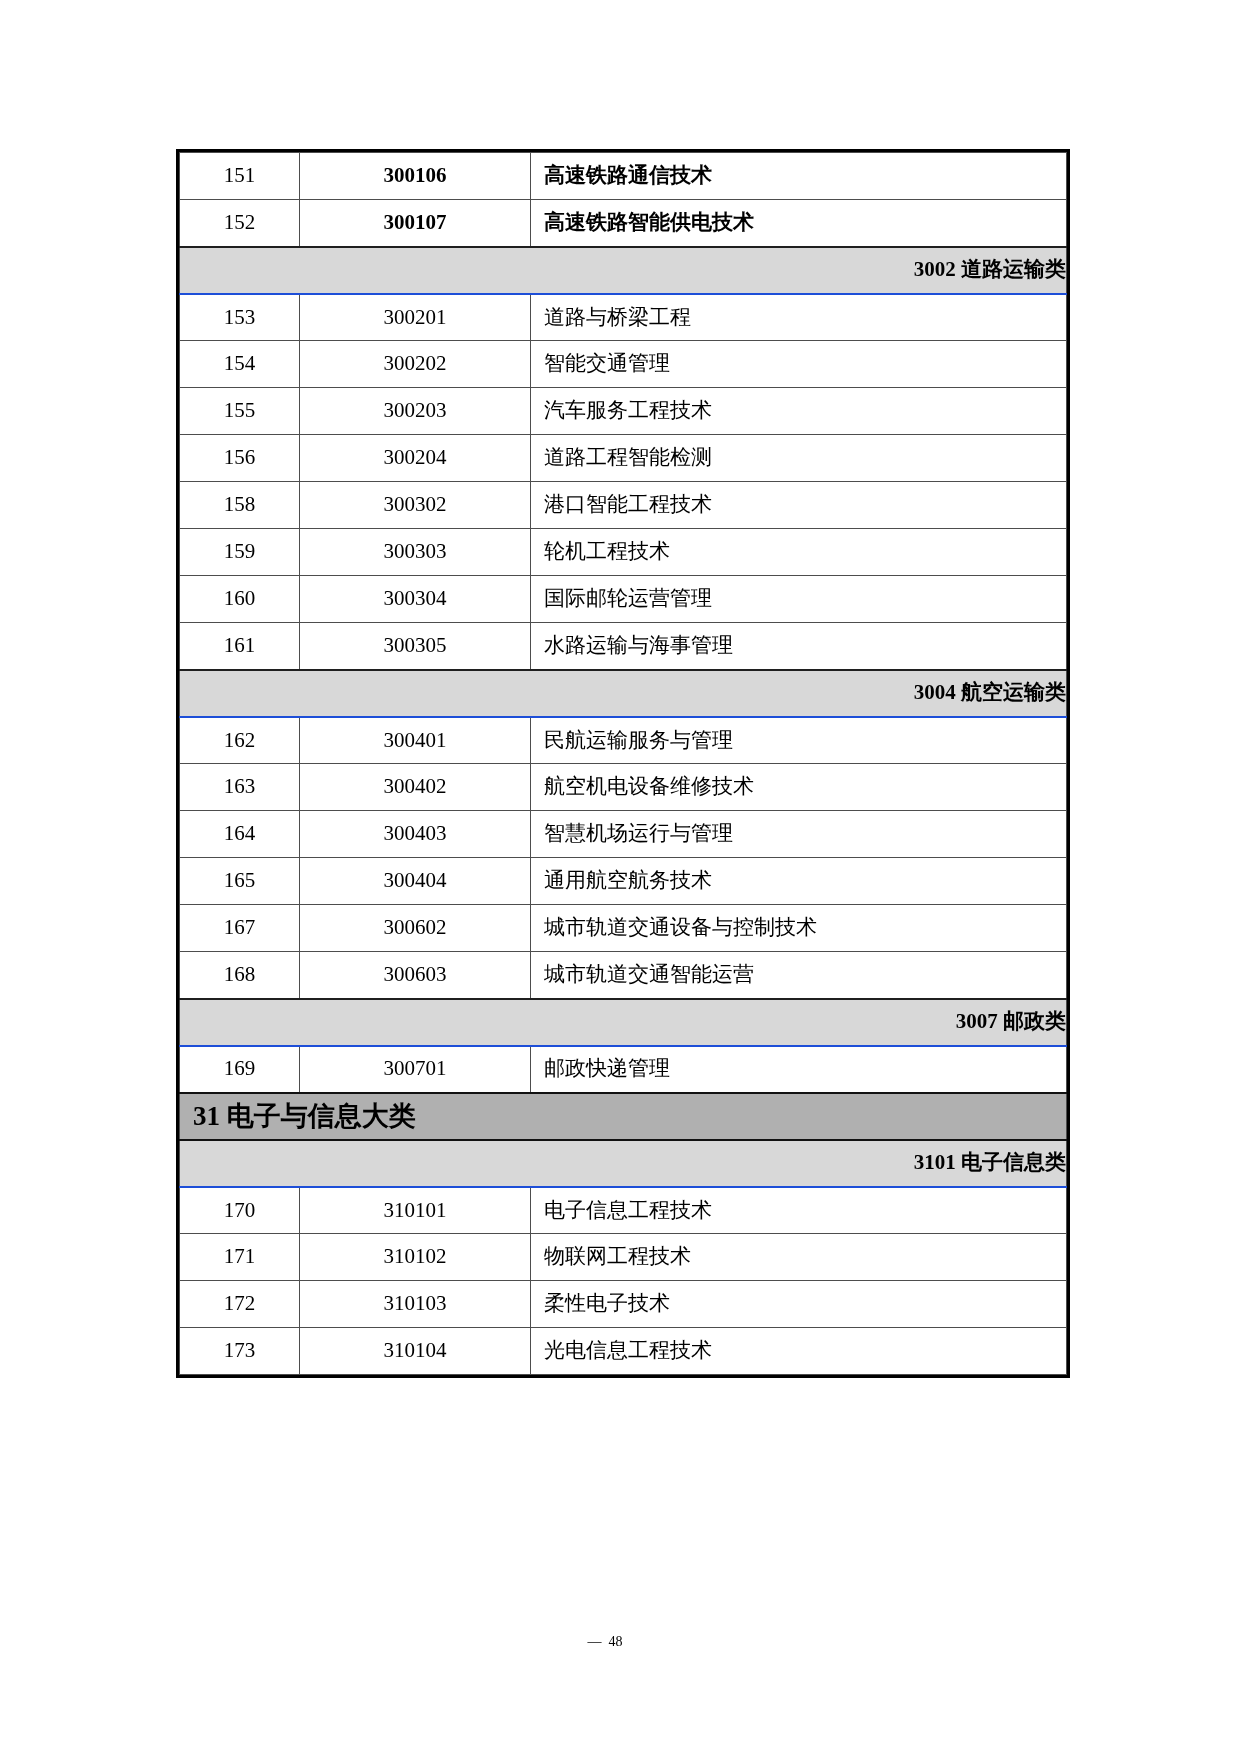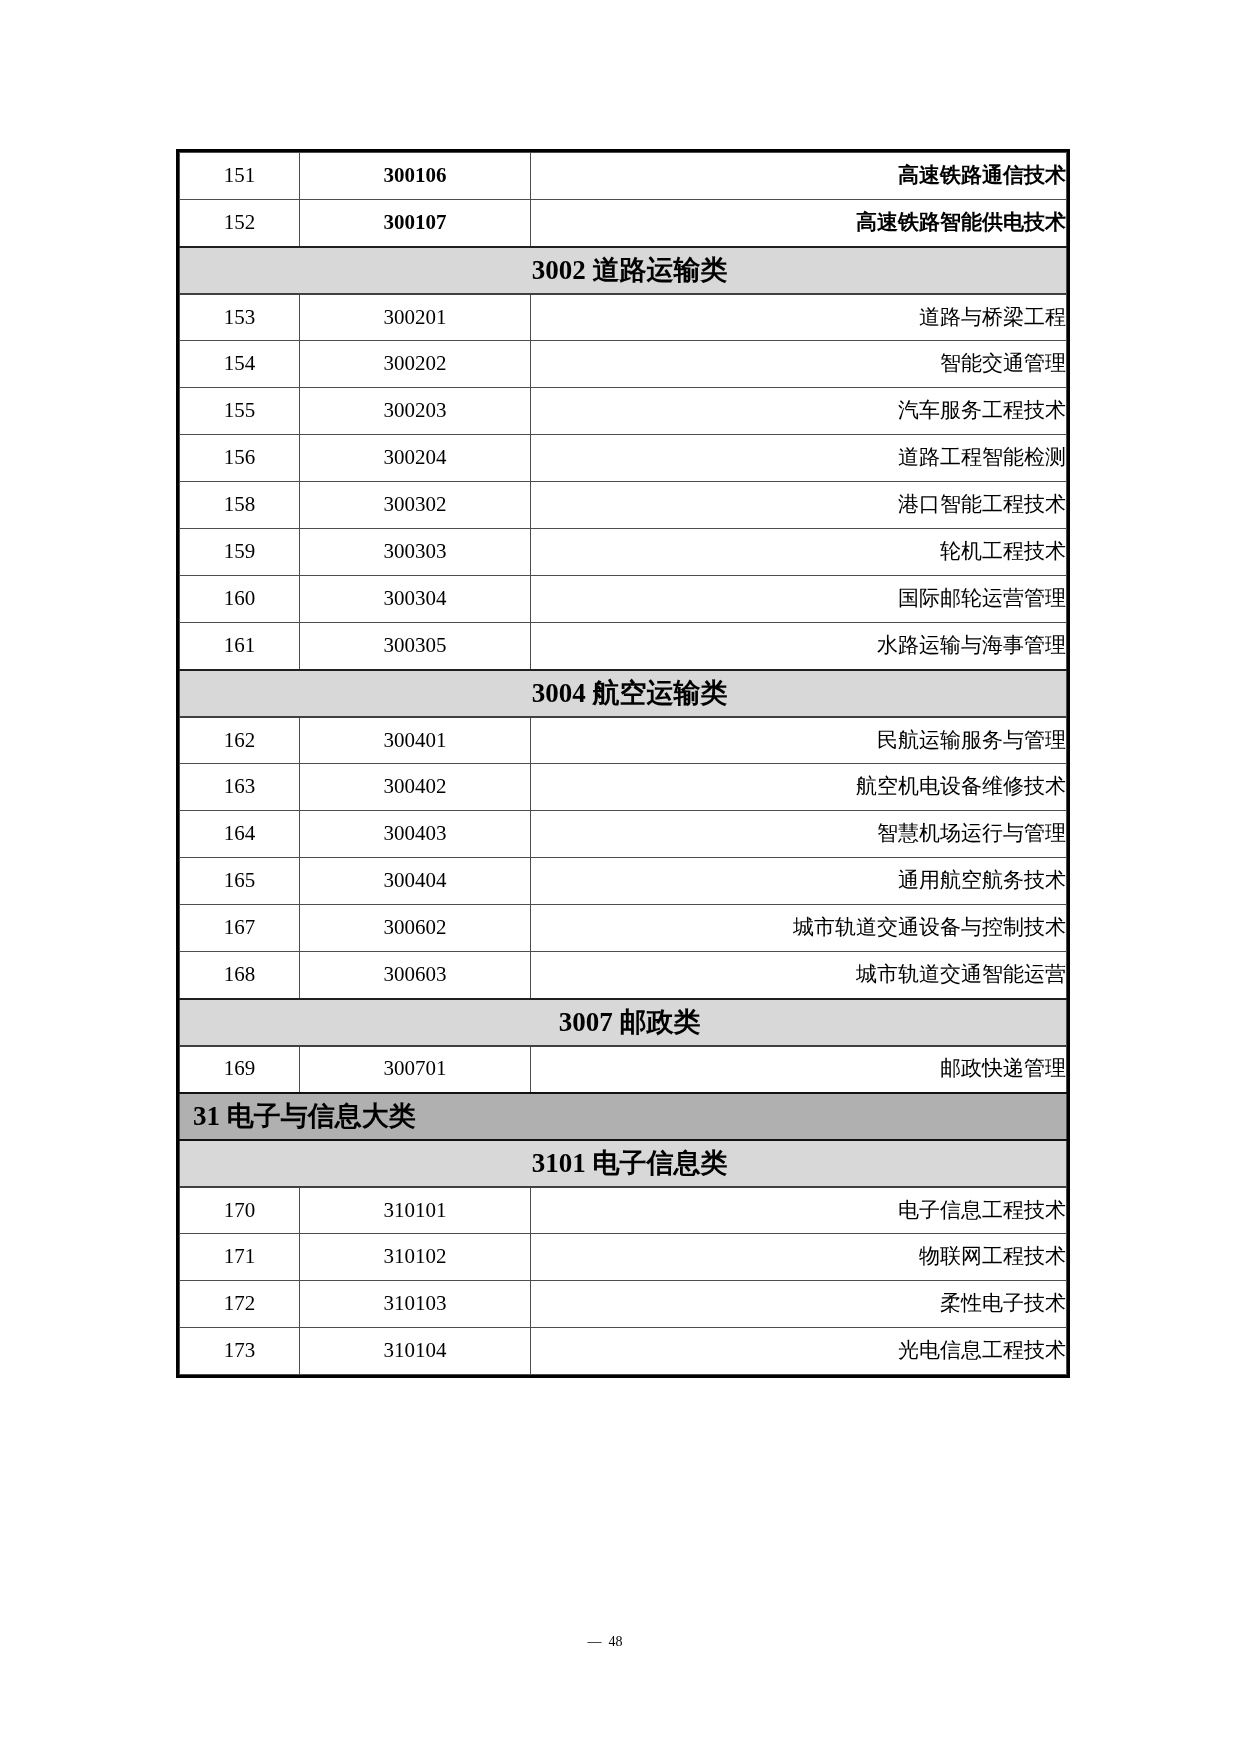--- a/index.html
+++ b/index.html
@@ -32,31 +32,31 @@
   td{
     border:1.7px solid var(--border-inner);
     vertical-align:middle;
     font-size:21px;
     line-height:1.2;
     padding:0;
     overflow:hidden;
   }
   tr{height:47px;}
   td.serial-cell,td.code-cell{text-align:center;}
-  td.major-name-cell{text-align:right;padding-left:13px;}
+  td.major-name-cell{text-align:left;padding-left:13px;}
   tr.bold-row td.code-cell,
   tr.bold-row td.major-name-cell{font-weight:bold;}
   td.category-cell{
     background:var(--category-header-bg);
     font-weight:bold;
-    text-align:center;
+    text-align:right;
     padding-left:13px;
-    font-size:27px;
+    font-size:21px;
     border-top:2px solid #1f1f1f;
-    border-bottom:2px solid #404040;
+    border-bottom:2px solid #1d4ed8;
   }
   td.division-cell{
     background:var(--division-header-bg);
     font-weight:bold;
     text-align:left;
     padding-left:13px;
     font-size:27px;
     border-top:2.5px solid #111;
     border-bottom:2.5px solid #111;
   }

